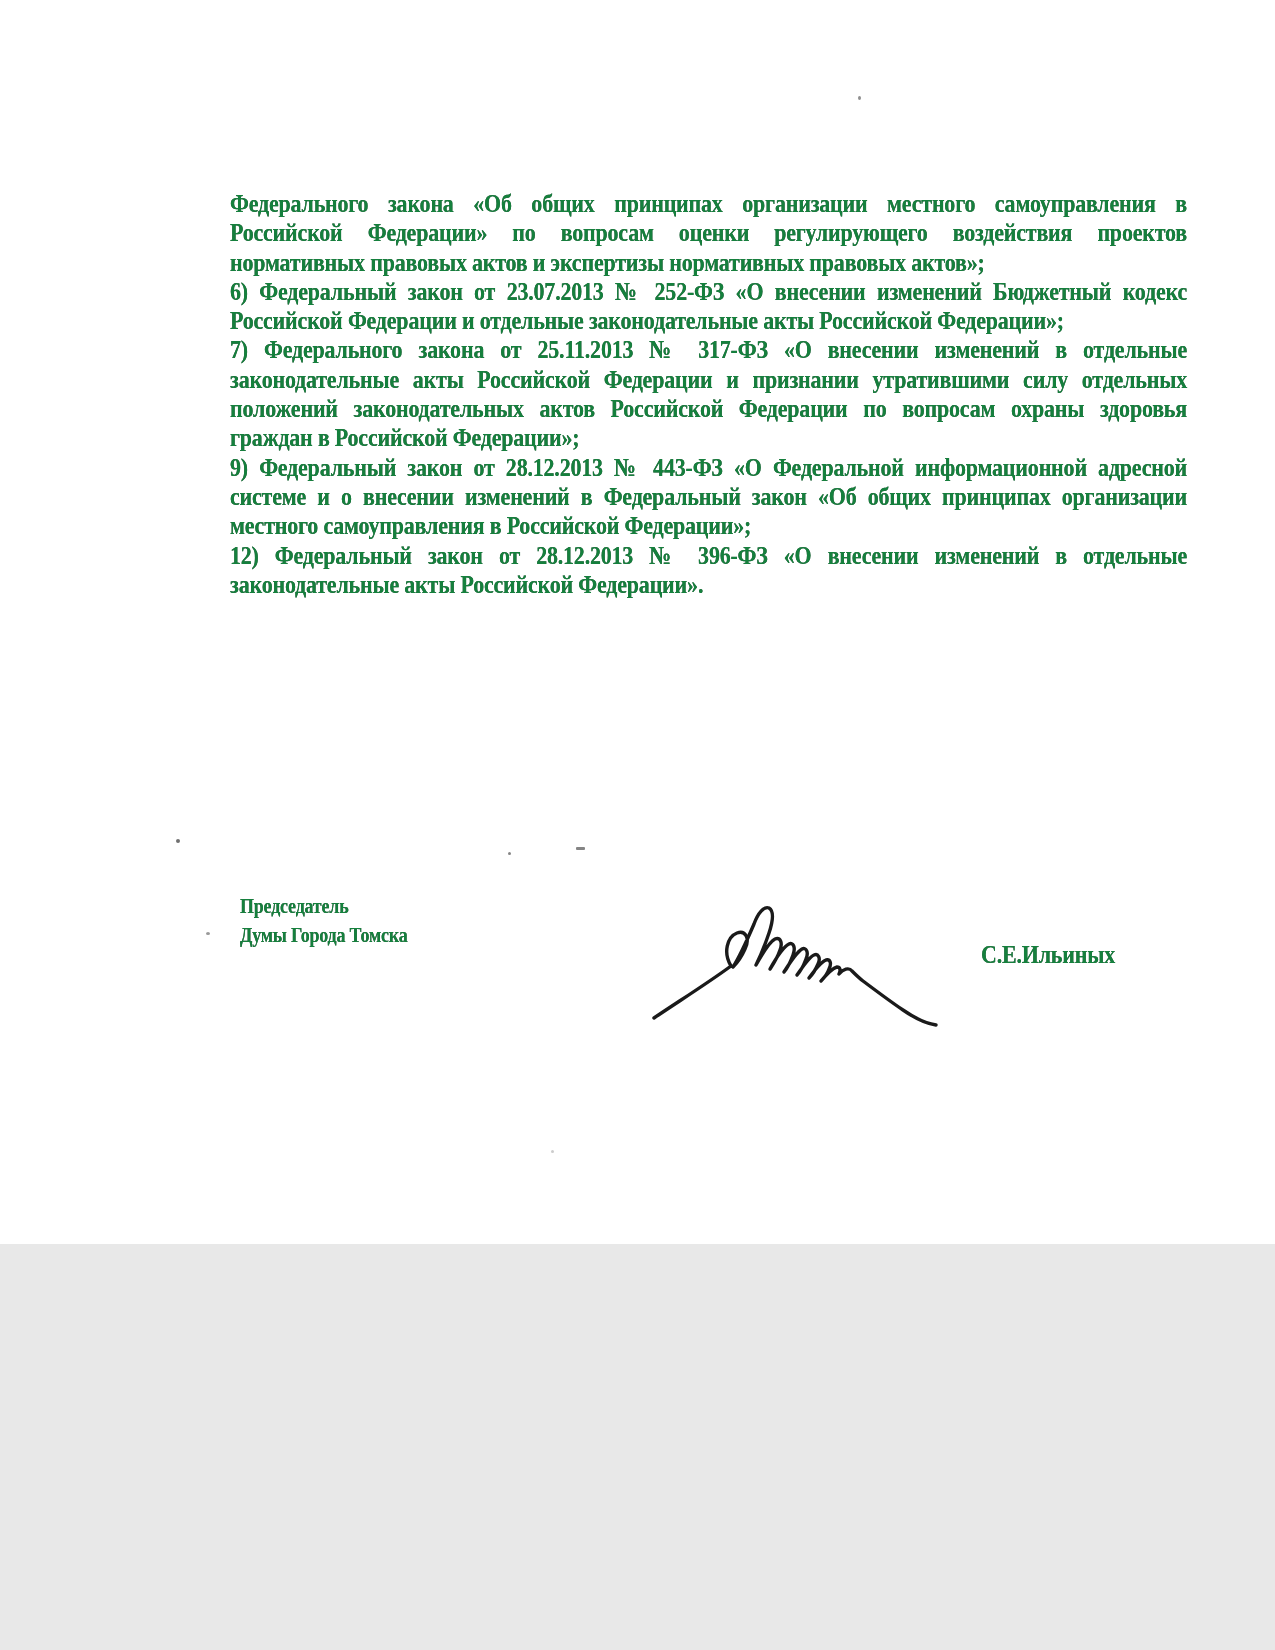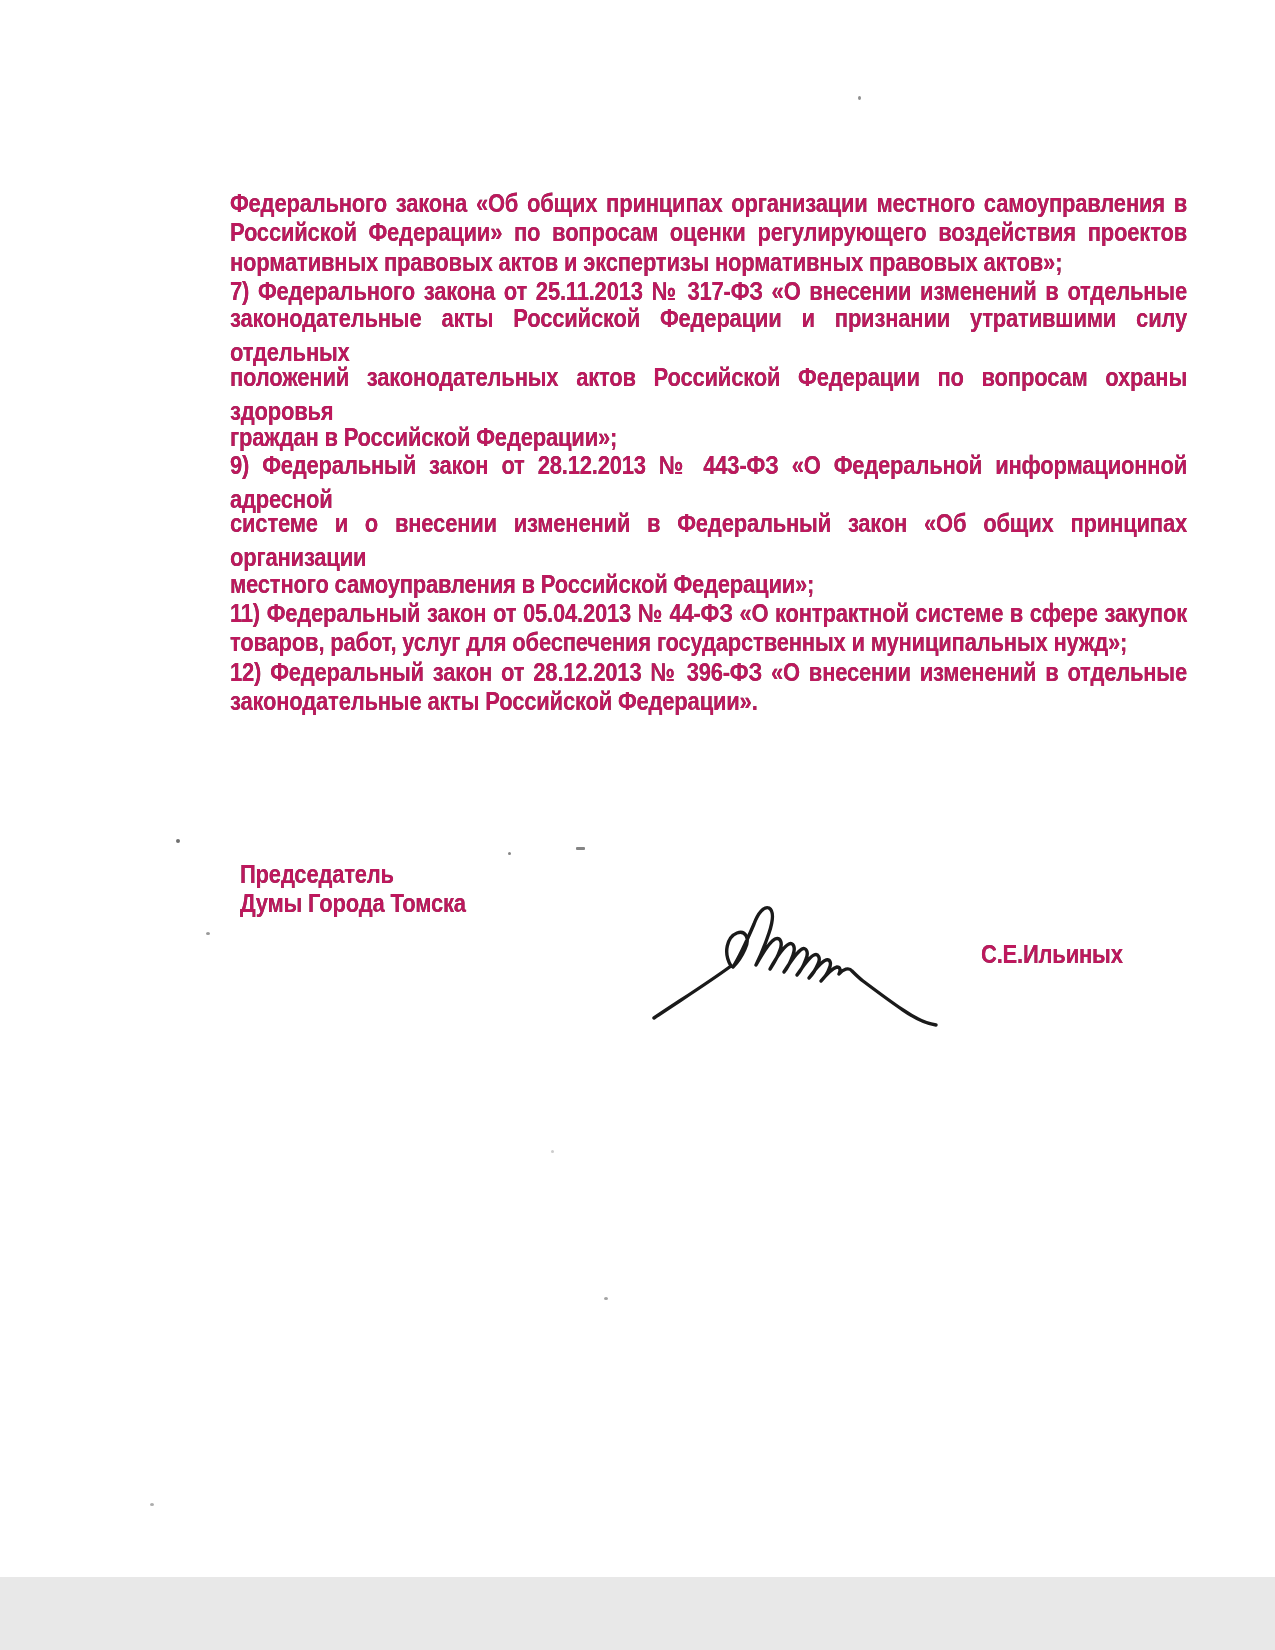--- a/index.html
+++ b/index.html
@@ -1,24 +1,24 @@
 <!DOCTYPE html>
 <html><head>
 <meta charset="utf-8">
 <style>
   html, body { margin: 0; padding: 0; background: #e8e8e8; }
   .page {
     position: relative;
     width: 1275px;
-    height: 1577px;
+    height: 1244px;
     margin: 0 auto;
     background: #ffffff;
     overflow: hidden;
-    font-family: Liberation Sans, sans-serif;
-    color: #be185d;
+    font-family: Liberation Serif, serif;
+    color: #15803d;
   }
   .text-block {
     position: absolute;
     left: 230px;
     top: 189px;
     width: 957px;
     font-weight: 700;
     font-size: 22px;
     line-height: 29.3px;
     letter-spacing: -0.2px;
@@ -30,23 +30,23 @@
     text-align: justify;
     text-align-last: justify;
     transform: scaleY(1.18);
     transform-origin: 0 50%;
     white-space: normal;
   }
   .line.para-last { text-align-last: left; }
   .sign-title {
     position: absolute;
     left: 240px;
-    top: 860px;
+    top: 892px;
     font-weight: 700;
-    font-size: 22px;
+    font-size: 18px;
     line-height: 29px;
     letter-spacing: -0.2px;
     text-shadow: 0 0 0.5px rgba(25,25,25,0.75);
   }
   .sign-title .sline {
     display: block;
     transform: scaleY(1.15);
     transform-origin: 0 50%;
   }
   .sign-name {
@@ -81,33 +81,33 @@
 
 <div class="page">
 
   <div class="text-block">
       <p class="para">
         <span class="line">Федерального закона «Об общих принципах организации местного самоуправления в</span>
         <span class="line">Российской Федерации» по вопросам оценки регулирующего воздействия проектов</span>
         <span class="line para-last">нормативных правовых актов и экспертизы нормативных правовых актов»;</span>
       </p>
       <p class="para">
+        <span class="line">6) Федеральный закон от 23.07.2013 № 252-ФЗ «О внесении изменений Бюджетный кодекс</span>
+        <span class="line para-last">Российской Федерации и отдельные законодательные акты Российской Федерации»;</span>
+      </p>
+      <p class="para">
         <span class="line">7) Федерального закона от 25.11.2013 № 317-ФЗ «О внесении изменений в отдельные</span>
         <span class="line">законодательные акты Российской Федерации и признании утратившими силу отдельных</span>
         <span class="line">положений законодательных актов Российской Федерации по вопросам охраны здоровья</span>
         <span class="line para-last">граждан в Российской Федерации»;</span>
       </p>
       <p class="para">
         <span class="line">9) Федеральный закон от 28.12.2013 № 443-ФЗ «О Федеральной информационной адресной</span>
         <span class="line">системе и о внесении изменений в Федеральный закон «Об общих принципах организации</span>
         <span class="line para-last">местного самоуправления в Российской Федерации»;</span>
-      </p>
-      <p class="para">
-        <span class="line">11) Федеральный закон от 05.04.2013 № 44-ФЗ «О контрактной системе в сфере закупок</span>
-        <span class="line para-last">товаров, работ, услуг для обеспечения государственных и муниципальных нужд»;</span>
       </p>
       <p class="para">
         <span class="line">12) Федеральный закон от 28.12.2013 № 396-ФЗ «О внесении изменений в отдельные</span>
         <span class="line para-last">законодательные акты Российской Федерации».</span>
       </p>
     </div>
 
   <div class="sign-title">
     <span class="sline">Председатель</span>
     <span class="sline">Думы Города Томска</span>

